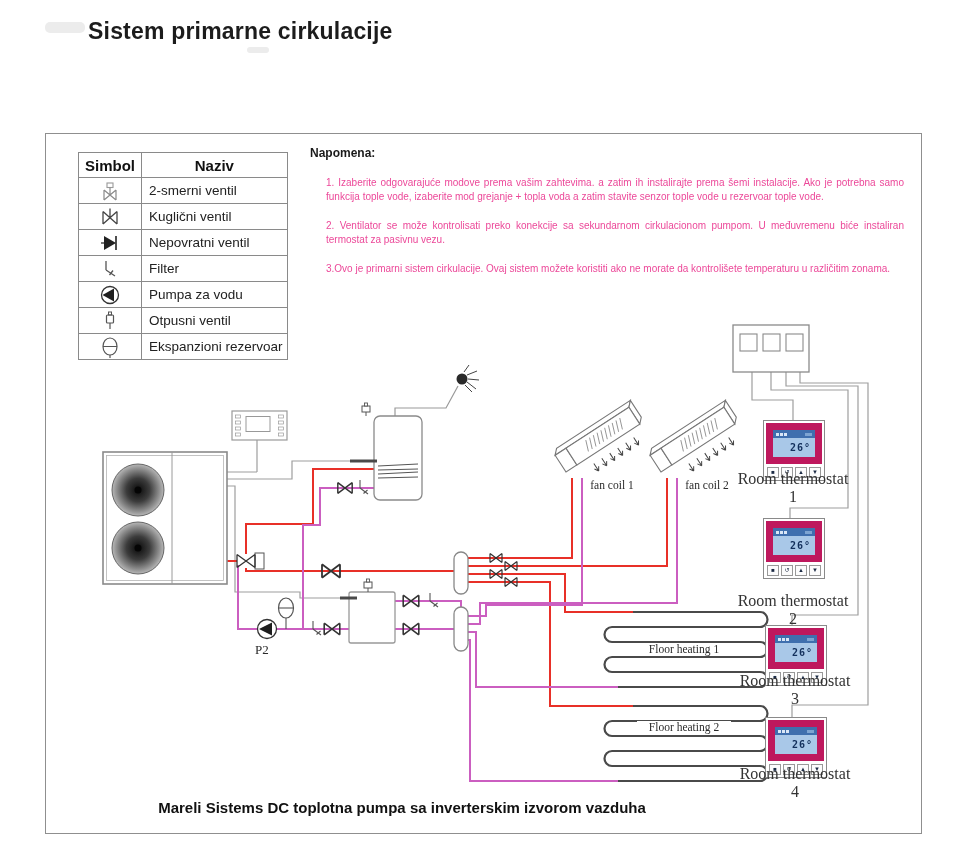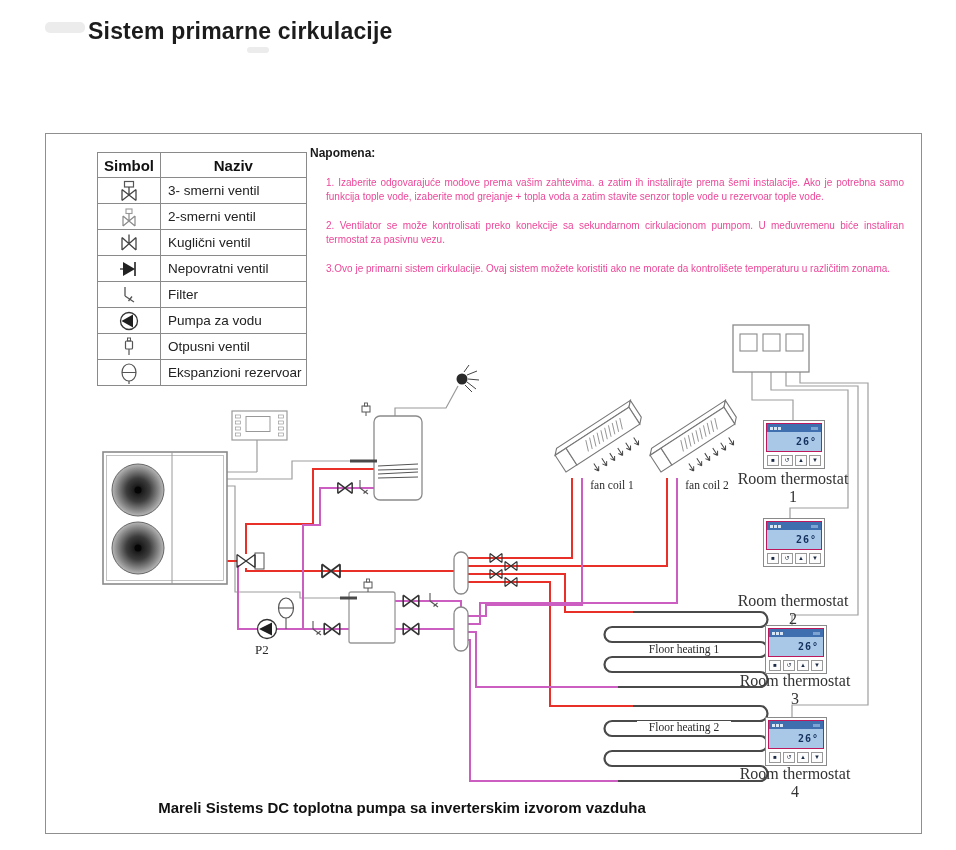--- a/index.html
+++ b/index.html
@@ -2,40 +2,40 @@
 <html><head>
 <meta charset="utf-8">
 <style>
   html,body{margin:0;padding:0;}
   body{width:956px;height:850px;position:relative;background:#fff;overflow:hidden;
        font-family:"Liberation Sans",sans-serif;color:#1a1a1a;}
   .smudge{position:absolute;background:#ececec;border-radius:5px;}
   #page-title{position:absolute;left:88px;top:18px;font-size:23px;font-weight:bold;color:#1c1c1c;letter-spacing:.2px;}
   #outer-box{position:absolute;left:45px;top:133px;width:875px;height:699px;border:1px solid #8f8f8f;background:#fff;}
   
-  #legend{position:absolute;left:97px;top:152px;border-collapse:collapse;background:#fff;z-index:3;}
+  #legend{position:absolute;left:78px;top:152px;border-collapse:collapse;background:#fff;z-index:3;}
   #legend th,#legend td{border:1px solid #8a8a8a;}
   #legend th{font-size:15px;font-weight:bold;height:24px;padding:0 6px;color:#111;}
   #legend td{height:23px;font-size:13.5px;color:#222;}
   #legend td.sym{width:54px;text-align:center;}
   #legend td.nm{width:130px;padding:0 4px 0 7px;white-space:nowrap;}
   #legend svg{display:block;margin:0 auto;}
   
   #notes{position:absolute;left:310px;top:146px;width:610px;z-index:3;}
   #notes .hd{font-size:12px;font-weight:bold;margin-bottom:1px;}
   #notes p{margin:16px;font-size:10px;line-height:1.36;text-align:justify;color:#ec4899;}
   
   #caption{position:absolute;left:45px;top:799px;width:714px;text-align:center;
            font-size:15px;font-weight:bold;color:#111;z-index:3;}
   
   #diag{position:absolute;left:0;top:0;z-index:1;}
   #diag text{font-family:"Liberation Serif",serif;fill:#2a2a2a;}
   
   .thermo{position:absolute;width:56px;background:#fff;border:1px solid #8a8a8a;padding:2px;z-index:2;}
-  .lcd{height:27px;background:#a9c8e8;border:1px solid #be185d;position:relative;overflow:hidden;}
+  .lcd{height:27px;background:#a9c8e8;border:7px solid #be185d;position:relative;overflow:hidden;}
   .lcd-top{height:8px;background:#3f6fae;display:flex;align-items:center;padding:0 3px;}
   .lcd-top i{display:block;width:3px;height:3px;background:#d9e6f6;margin-right:1px;}
   .lcd-top .sp{flex:1;}
   .lcd-top em{display:block;width:7px;height:3px;background:#7da4d2;}
   .lcd-temp{position:absolute;right:4px;top:12px;font-family:"DejaVu Sans Mono",monospace;
             font-size:10px;font-weight:bold;color:#13305c;letter-spacing:1px;}
   .btns{display:flex;gap:2px;justify-content:center;margin-top:3px;}
   .btns b{display:block;width:10px;height:9px;border:1px solid #999;background:#fcfcfc;
           font-size:6px;line-height:9px;text-align:center;color:#1c2b45;font-weight:normal;}
   .thermo-label{position:absolute;width:120px;text-align:center;z-index:2;
@@ -53,29 +53,20 @@
 
 <table id="legend">
   <tbody>
       <tr>
     <th>Simbol</th>
     <th>Naziv</th>
   </tr>
   <tr>
     <td class="sym">
           <svg width="24" height="22" viewBox="0 0 22 22">
-      <rect x="6.5" y="1.5" width="9" height="5.5" fill="none" stroke="#555" stroke-width="1.2"></rect>
-      <path d="M11,7 V14.5 M4,9.5 L18,20.5 M4,20.5 L18,9.5 M4,9.5 V20.5 M18,9.5 V20.5" fill="none" stroke="#444" stroke-width="1.3"></path>
-          </svg>
-        </td>
-    <td class="nm">3- smerni ventil</td>
-  </tr>
-  <tr>
-    <td class="sym">
-          <svg width="24" height="22" viewBox="0 0 22 22">
       <rect x="8" y="3" width="6" height="4.5" fill="none" stroke="#999" stroke-width="1.1"></rect>
       <path d="M11,7.5 V15 M5,10 L17,20 M5,20 L17,10 M5,10 V20 M17,10 V20" fill="none" stroke="#8a8a8a" stroke-width="1.2"></path>
           </svg>
         </td>
     <td class="nm">2-smerni ventil</td>
   </tr>
   <tr>
     <td class="sym">
           <svg width="24" height="22" viewBox="0 0 22 22">
       <path d="M11,2.5 V12 M4,5.5 L18,18 M4,18 L18,5.5 M4,5.5 V18 M18,5.5 V18" fill="none" stroke="#444" stroke-width="1.3"></path>

